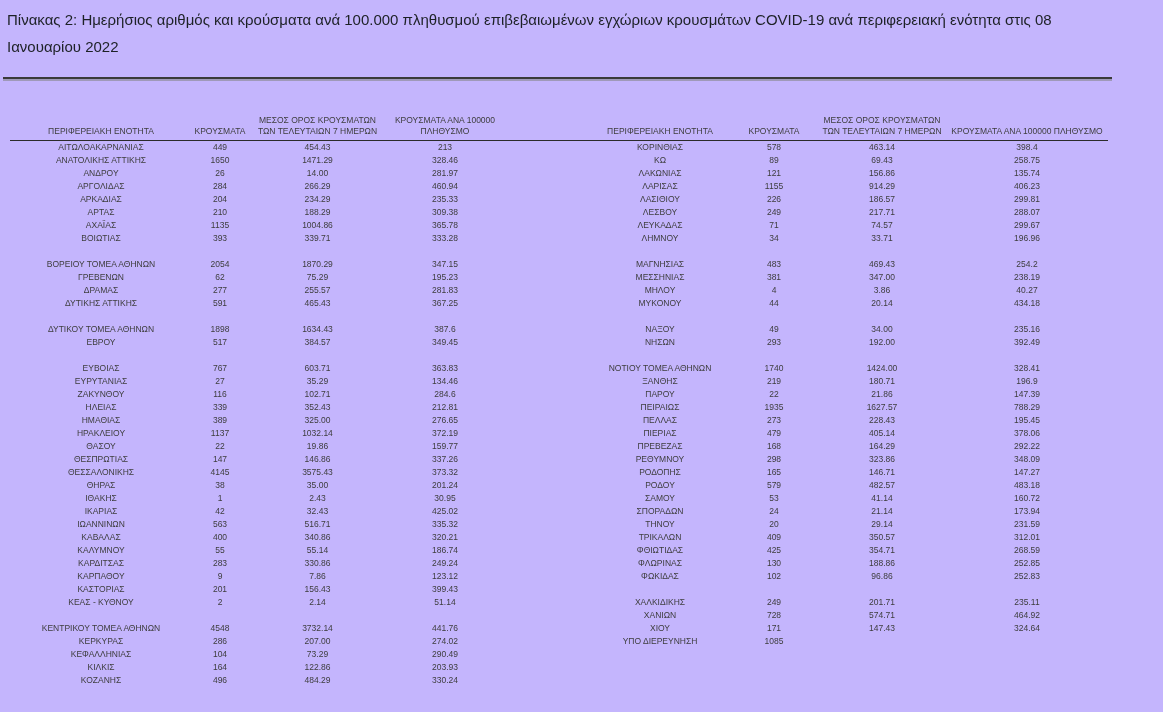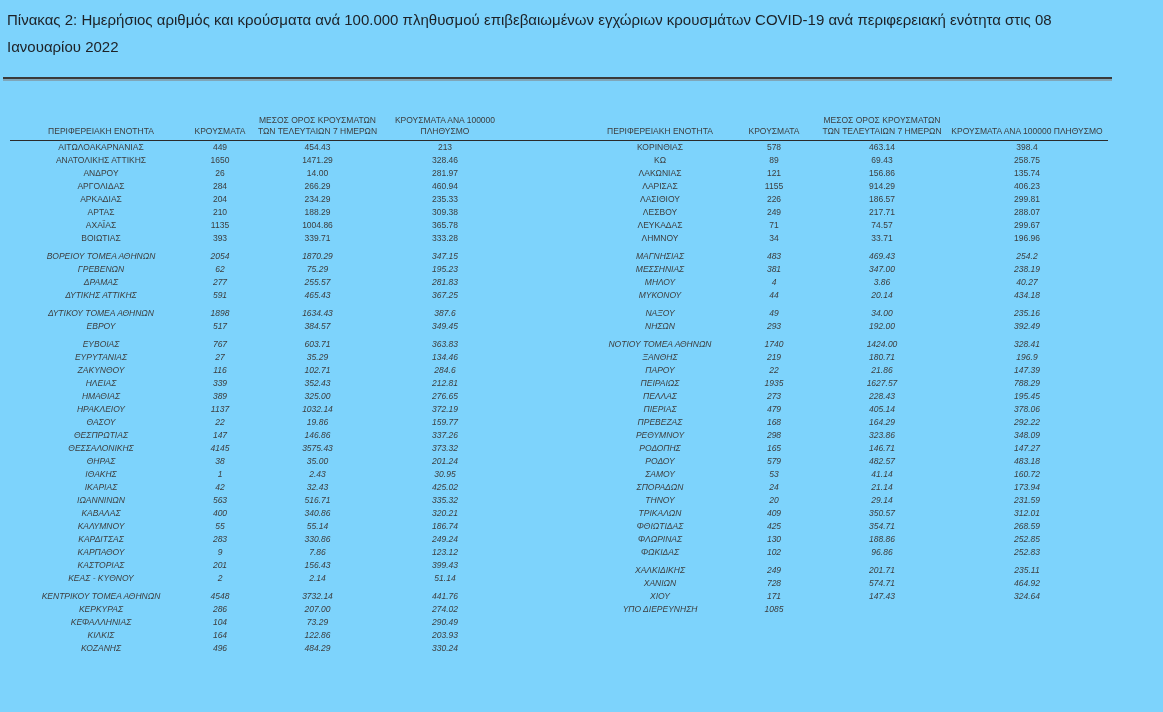--- a/index.html
+++ b/index.html
@@ -1,20 +1,20 @@
 <!DOCTYPE html>
 <html><head>
 <meta charset="utf-8">
 <style>
   html,body{margin:0;padding:0;}
   body{
     width:1163px;height:712px;background:#ffffff;overflow:hidden;
     font-family:"Liberation Sans", sans-serif;
   }
-  .page{position:relative;width:1163px;height:712px;background:#7dd3fc;}
+  .page{position:relative;width:1163px;height:712px;background:#c4b5fd;}
 
   .title{
     position:absolute;left:7px;top:6px;width:1110px;
     font-size:15px;line-height:27px;color:#1d2126;font-weight:400;
   }
   .title-rule{
     position:absolute;left:3px;top:77px;width:1109px;height:2px;
     background:#3a3a3a;box-shadow:0 2px 0 rgba(130,130,130,.55);
   }
 
@@ -30,21 +30,21 @@
   }
   .hdr-line{
     position:absolute;left:10px;top:32px;width:1098px;height:1px;background:#2b2b2b;
   }
 
   .body .row{display:flex;height:13px;align-items:center;}
   .body .cell{
     display:flex;justify-content:center;align-items:center;
     font-size:8.5px;color:#3d3d3d;white-space:nowrap;overflow:visible;
   }
-  .group + .group{margin-top:5px;font-style:italic;}
+  .group + .group{margin-top:13px;}
 
   
   .left .c0{width:178px;}
   .left .c1{width:60px;}
   .left .c2{width:135px;}
   .left .c3{width:120px;}
   
   .right .c0{width:136px;}
   .right .c1{width:92px;}
   .right .c2{width:124px;}

